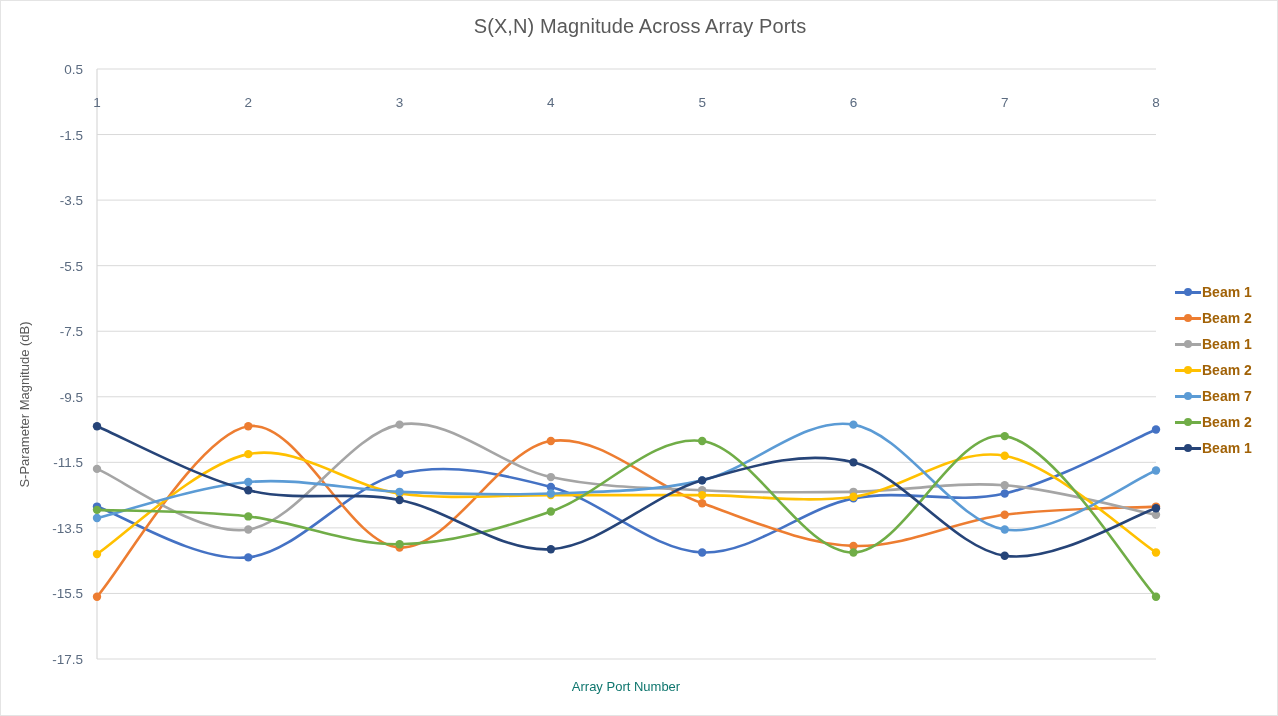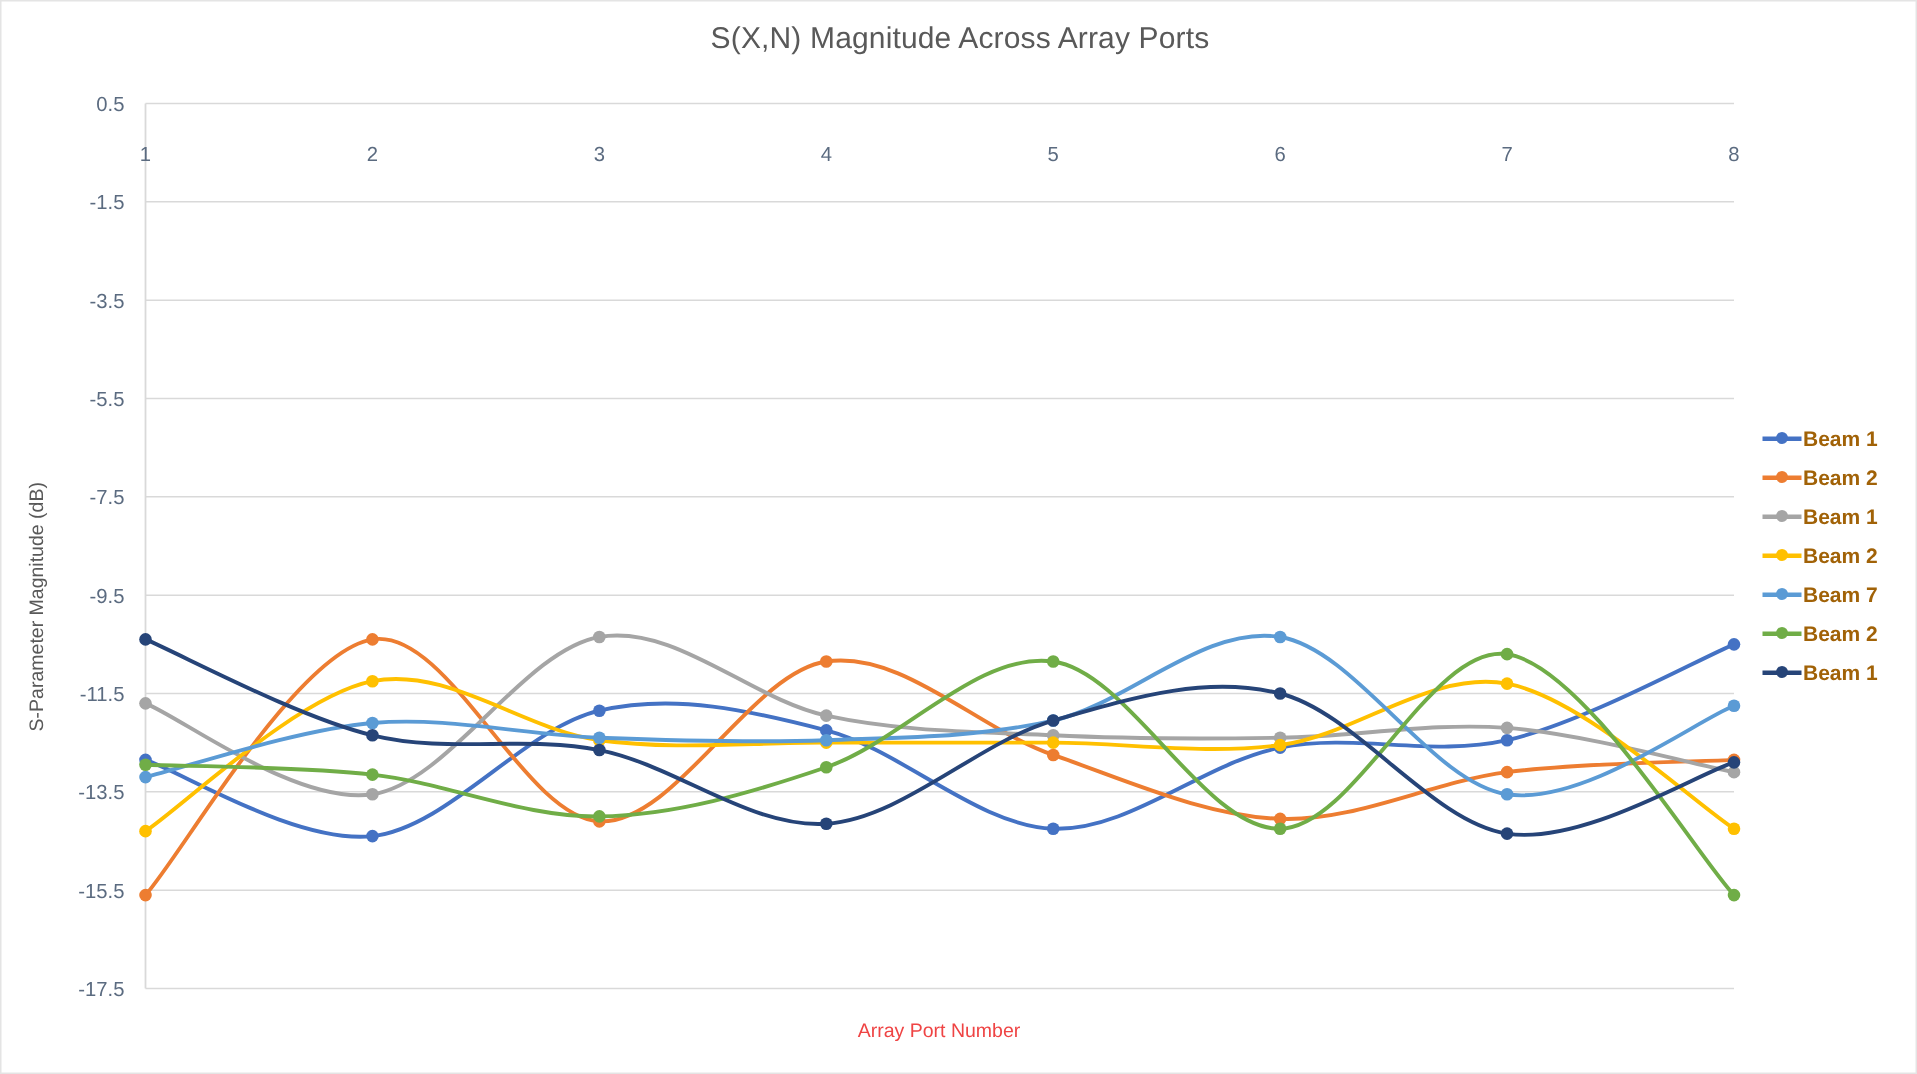--- a/index.html
+++ b/index.html
@@ -47,21 +47,21 @@
     transform-origin: center center;
     white-space: nowrap;
   }
   .axis-title-x {
     position: absolute;
     left: 100px;
     top: 678px;
     width: 1050px;
     text-align: center;
     font-size: 13px;
-    color: #ef4444;
+    color: #0f766e;
   }
   .legend {
     position: absolute;
     left: 1174px;
     top: 278px;
     width: 104px;
   }
   .legend-item {
     display: flex;
     align-items: center;

